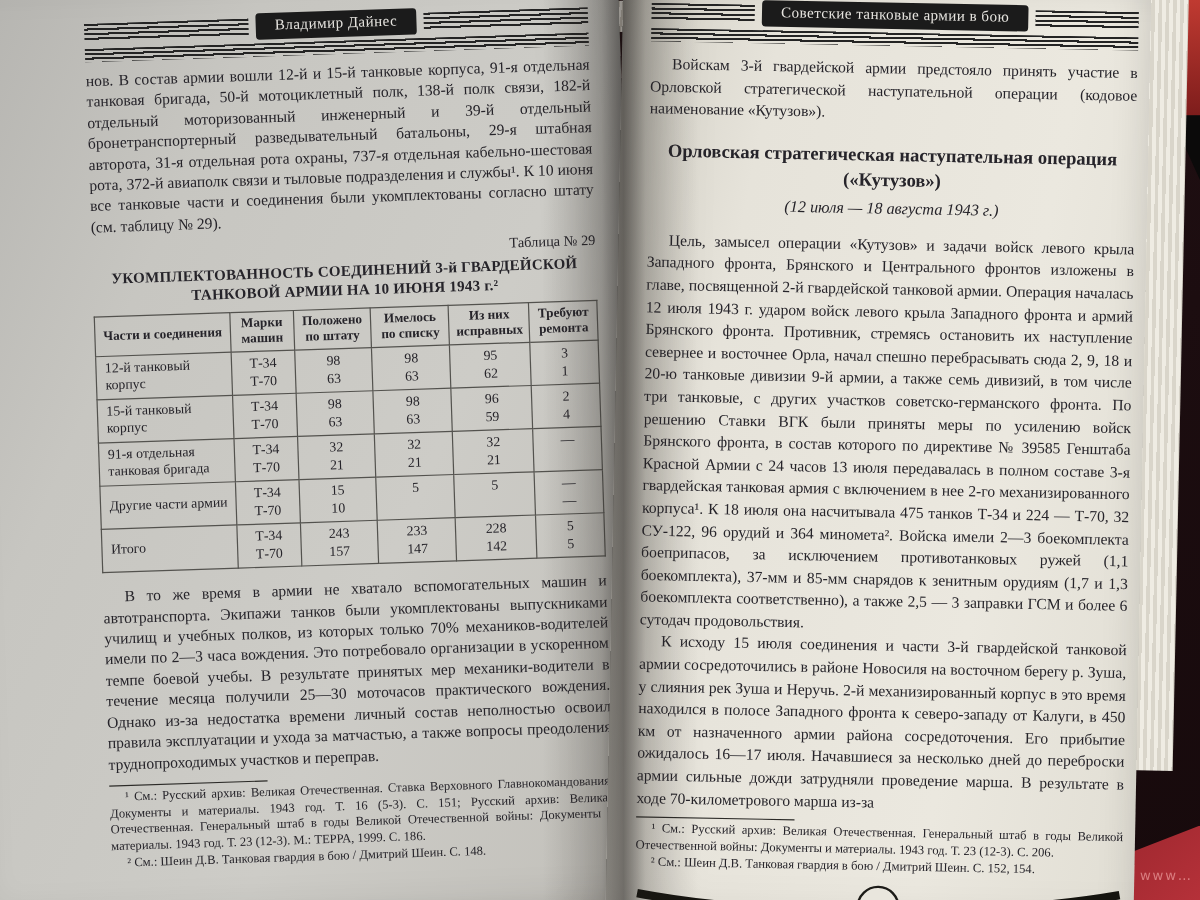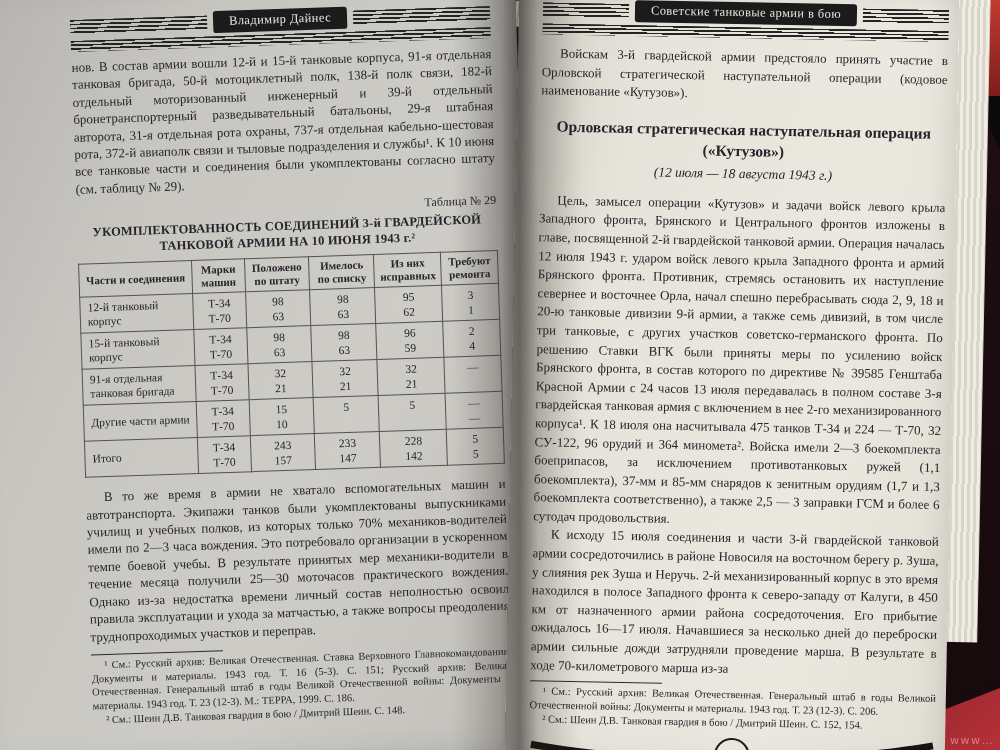--- a/index.html
+++ b/index.html
@@ -53,21 +53,21 @@
   table.parts th{font-size:11px;font-weight:700;text-align:center;line-height:13px;}
   table.parts td{font-size:11.5px;text-align:center;}
   table.parts td.name{text-align:left;font-size:11.5px;line-height:13.5px;padding-left:7px;}
   table.parts .cl{line-height:14.5px;min-height:14.5px;}
   .fn-rule{width:132px;border-top:1.2px solid #2c2b28;margin-top:9px;}
   .fn{font-size:10.5px;line-height:13.6px;text-align:justify;text-indent:13px;margin-top:3px;hyphens:auto;}
   .sec-title{font-size:15.5px;font-weight:700;text-align:center;line-height:21px;margin-top:15px;}
   .sec-sub{font-size:13.5px;font-style:italic;text-align:center;margin-top:5px;}
   .mt{margin-top:13px;}
   .footer-svg{display:block;margin-top:5px;}
-  .watermark{position:absolute;right:6px;bottom:3px;z-index:6;
+  .watermark{position:absolute;right:6px;bottom:14px;z-index:6;
       color:rgba(255,190,188,.55);font:11px "DejaVu Sans", sans-serif;letter-spacing:1.5px;margin-top:25px;}
 </style>
 </head>
 <body>
 
 <div class="stage">
   <div class="corner-tl"></div>
   <div class="corner-tr"></div>
   <div class="corner-tr-red"></div>
   <div class="corner-br"></div>

